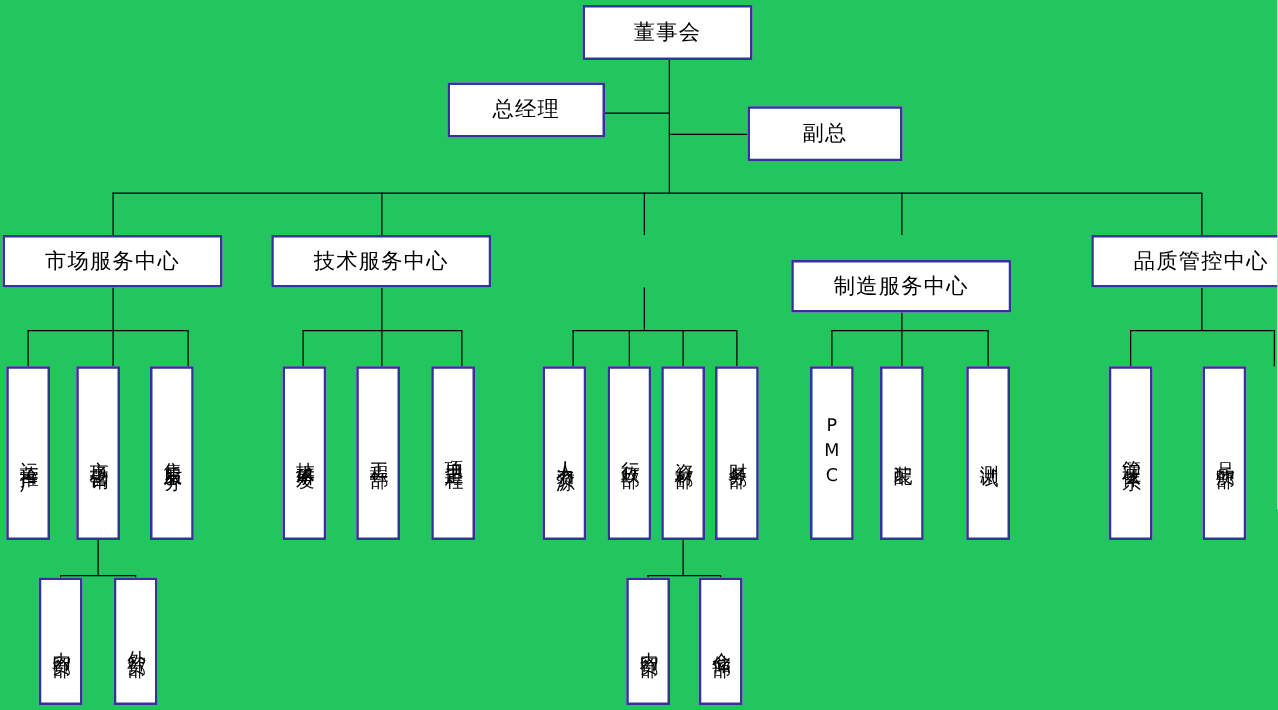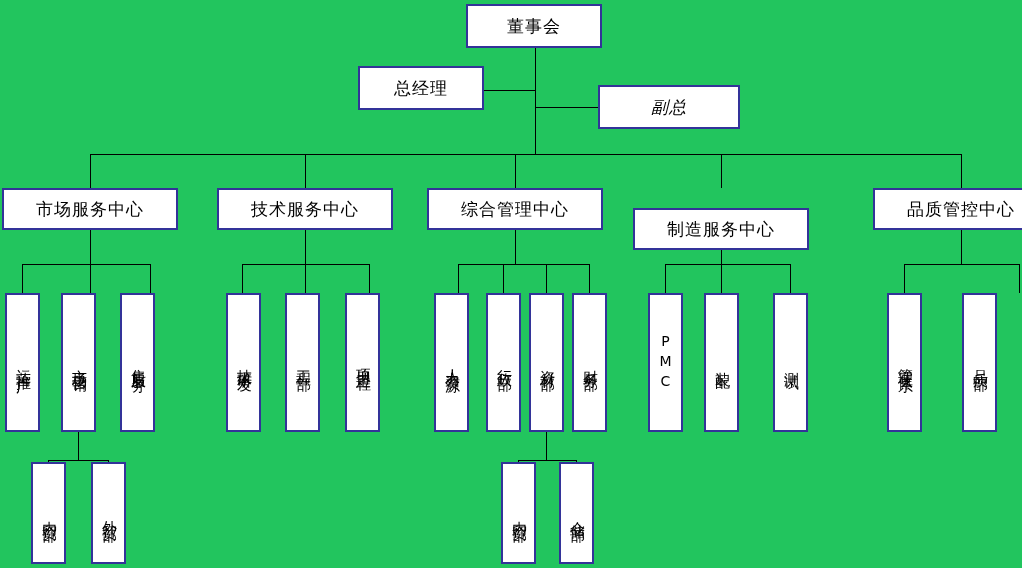--- a/index.html
+++ b/index.html
@@ -111,33 +111,30 @@
   <div class="ln v" style="left:576px; top:460px; height:22px;"></div>
 
   <div class="node horiz" style="left:466px; top:4px; width:136px; height:44px;">
     <span>董事会</span>
   </div>
 
   <div class="node horiz" style="left:358px; top:66px; width:126px; height:44px;">
     <span>总经理</span>
   </div>
 
-  <div class="node horiz" style="left:598px; top:85px; width:142px; height:44px;font-style:italic;">
+  <div class="node horiz" style="left:598px; top:85px; width:124px; height:44px;">
     <span>副总</span>
   </div>
 
   <div class="node horiz" style="left:217px; top:188px; width:176px; height:42px;">
     <span>技术服务中心</span>
   </div>
   <div class="node horiz" style="left:2px; top:188px; width:176px; height:42px;">
     <span>市场服务中心</span>
   </div>
-  <div class="node horiz" style="left:427px; top:188px; width:176px; height:42px;">
-    <span>综合管理中心</span>
-  </div>
   <div class="node horiz" style="left:633px; top:188px; width:176px; height:42px;margin-top:20px;">
     <span>制造服务中心</span>
   </div>
   <div class="node horiz" style="left:873px; top:188px; width:176px; height:42px;">
     <span>品质管控中心</span>
   </div>
 
   <div class="node vert" style="left:5px; top:293px; width:35px; height:139px;">
     <span>运营推广</span>
   </div>

